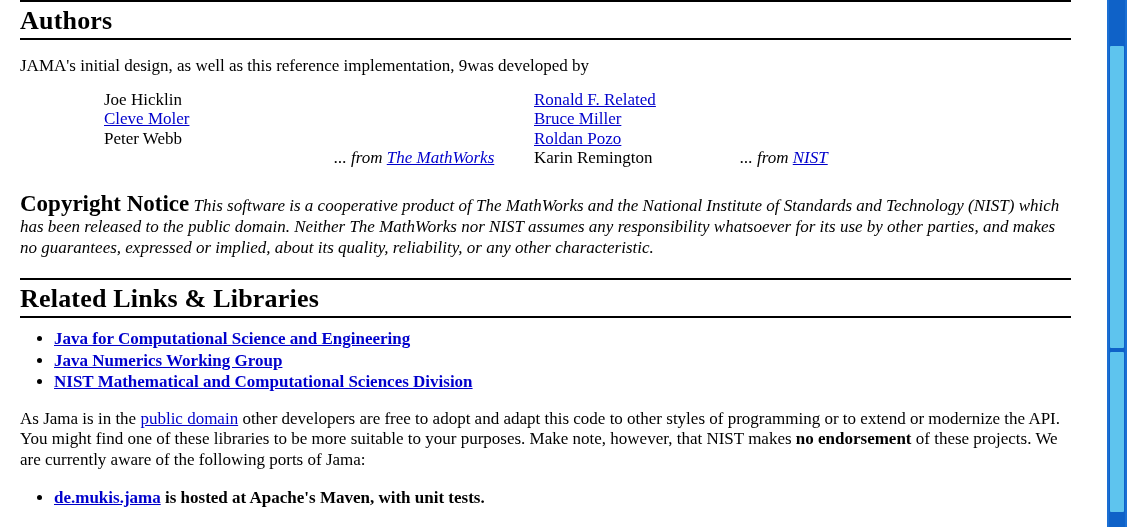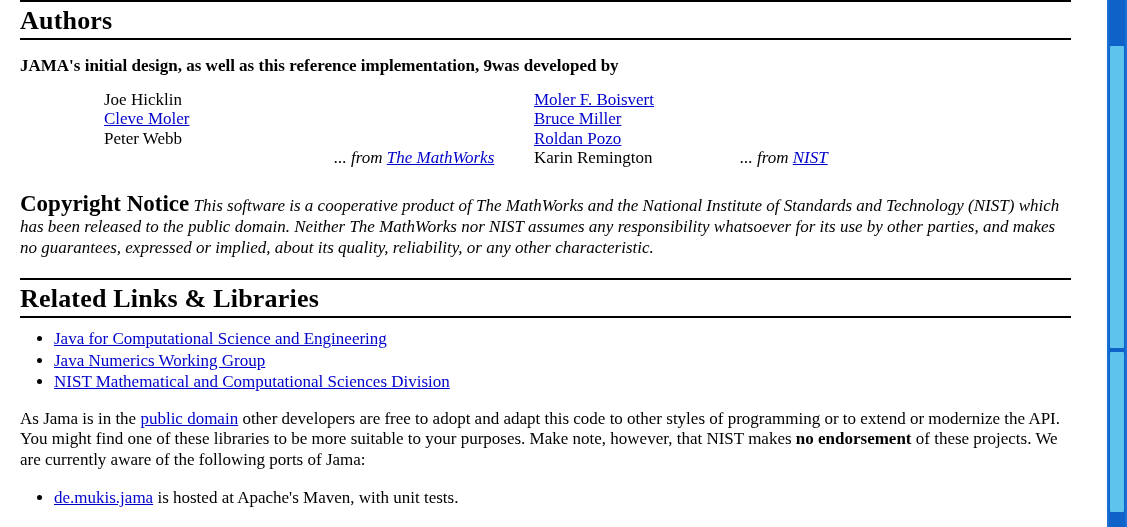--- a/index.html
+++ b/index.html
@@ -44,21 +44,20 @@
     line-height: 1.1;
     letter-spacing: 0.2px;
   }
   .section-head-wrap {
     margin-bottom: 2px;
   }
   p.body-text {
     font-size: 17px;
     line-height: 1.18;
     margin: 16px 0 0 0;
-    font-weight: bold;
   }
   a {
     color: #0000cc;
     text-decoration: underline;
   }
   .authors-table {
     margin: 14px 0 0 0;
     border-collapse: collapse;
     font-size: 17px;
     line-height: 1.15;
@@ -102,20 +101,21 @@
     font-style: italic;
   }
   .links-section {
     margin-top: 20px;
   }
   ul.bullets {
     margin: 10px 0 0 0;
     padding-left: 34px;
     font-size: 17px;
     line-height: 1.28;
+    font-weight: bold;
   }
   ul.bullets li {
     margin: 0;
     padding: 0;
   }
   .para-related {
     font-size: 17px;
     line-height: 1.2;
     margin-top: 16px;
   }
@@ -172,21 +172,21 @@
       <hr class="rule">
     </div>
 
     <p class="body-text">JAMA's initial design, as well as this reference implementation, 9was developed by</p>
 
     <table class="authors-table">
       <tbody>
           <tr>
         <td class="col-names-left">Joe Hicklin</td>
         <td class="col-from-left"></td>
-        <td class="col-names-right"><a href="#">Moler F. Boisvert</a></td>
+        <td class="col-names-right"><a href="#">Ronald F. Related</a></td>
         <td class="col-from-right"></td>
       </tr>
       <tr>
         <td class="col-names-left"><a href="#">Cleve Moler</a></td>
         <td class="col-from-left"></td>
         <td class="col-names-right"><a href="#">Bruce Miller</a></td>
         <td class="col-from-right"></td>
       </tr>
       <tr>
         <td class="col-names-left">Peter Webb</td>

